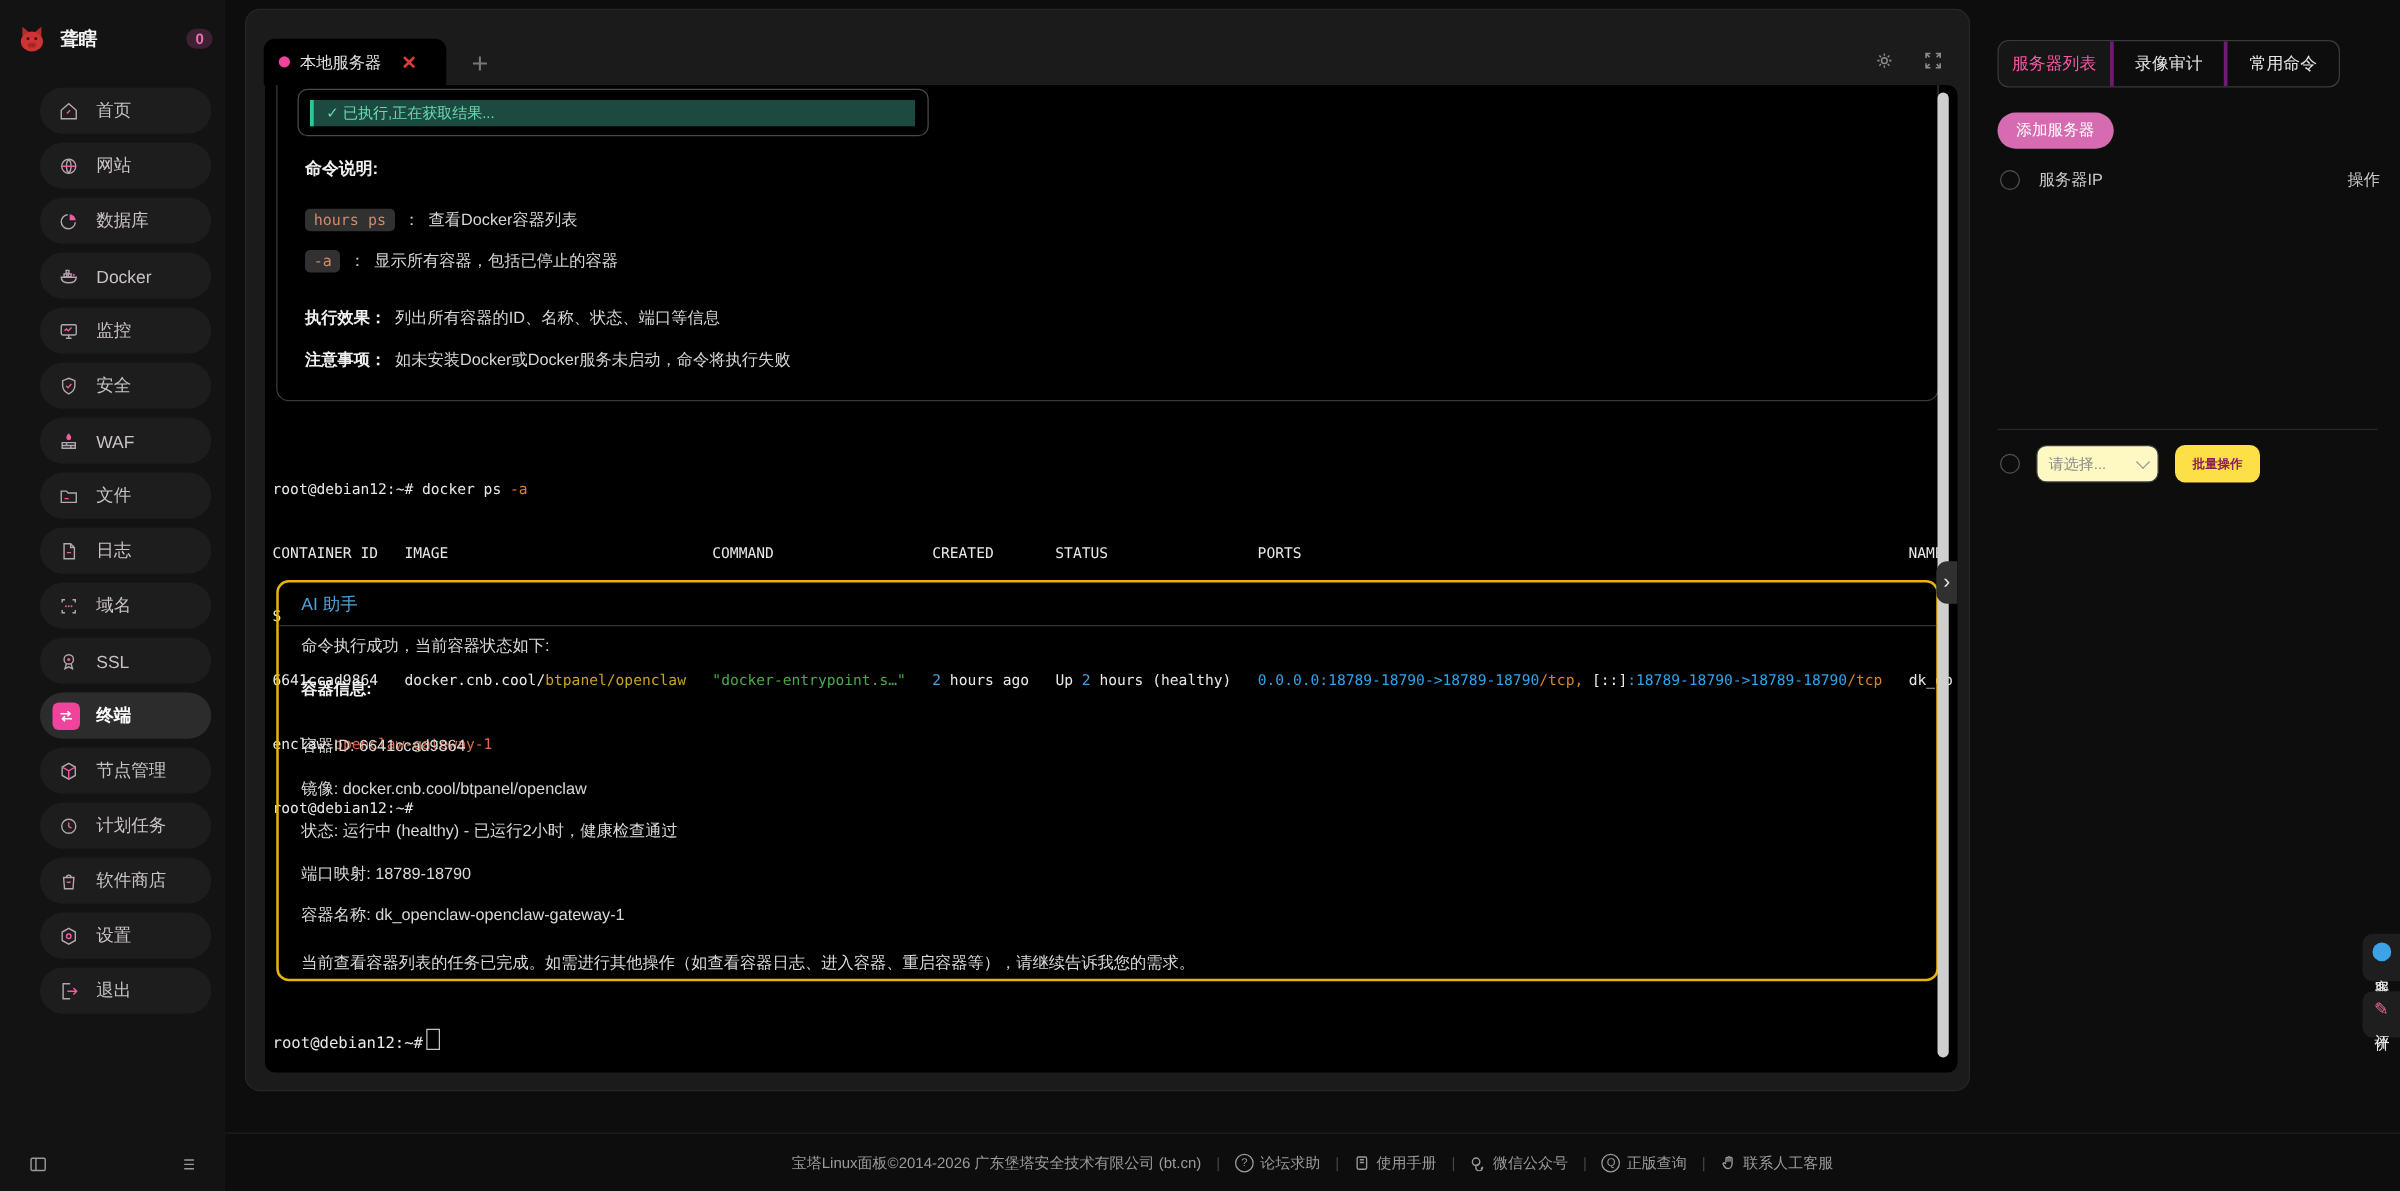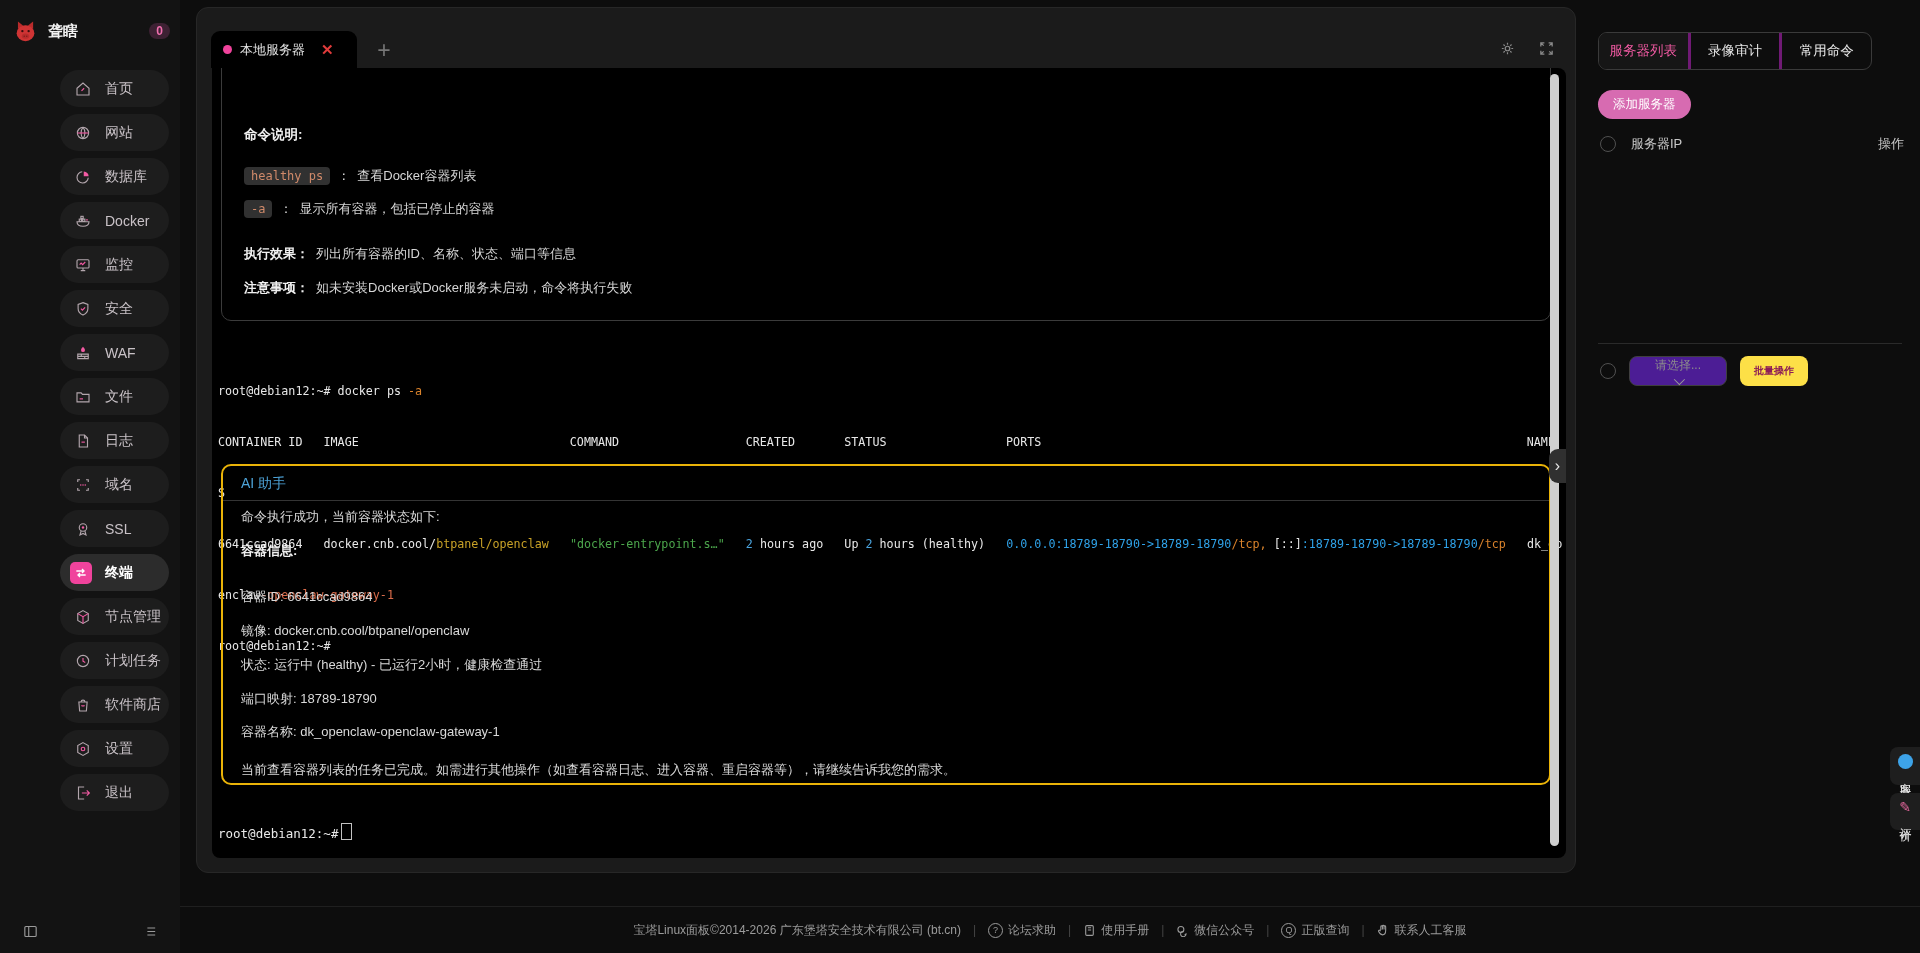--- a/index.html
+++ b/index.html
@@ -5,21 +5,21 @@
   html,body{margin:0;padding:0;background:#0d0d0d;}
   .app{position:relative;width:1920px;height:953px;background:#0d0d0d;overflow:hidden;
        font-family:"Liberation Sans",sans-serif;color:#ddd;}
   svg{display:block;}
 
   
   .sidebar{position:absolute;left:0;top:0;width:180px;height:953px;background:#131313;}
   .logo-row{position:absolute;left:12px;top:16px;right:10px;height:30px;display:flex;align-items:center;gap:9px;}
   .logo-name{font-size:15px;font-weight:bold;color:#f2f2f2;}
   .logo-badge{margin-left:auto;background:#3d2133;color:#f06fae;font-size:12px;font-weight:bold;border-radius:10px;padding:1px 7px;}
-  .nav{position:absolute;left:60px;right:11px;top:70px;}
+  .nav{position:absolute;left:32px;right:11px;top:70px;}
   .nav-item{display:flex;align-items:center;gap:13px;height:37px;border-radius:19px;background:#1d1d1d;margin-bottom:7px;padding-left:13px;cursor:pointer;}
   .nav-item .icon{width:19px;height:19px;display:flex;align-items:center;justify-content:center;flex:none;}
   .nav-item .label{font-size:14px;color:#c9c2c7;white-space:nowrap;}
   .nav-item.active{background:#2c2c2c;}
   .nav-item.active .label{color:#fff;font-weight:bold;}
   .icon-active{width:22px !important;height:22px !important;background:#f0439c;border-radius:5px;margin-left:-3px;}
   .sidebar-foot{position:absolute;bottom:13px;left:22px;right:22px;display:flex;justify-content:space-between;}
 
   
   .panel{position:absolute;left:196px;top:7px;width:1380px;height:866px;background:#1b1b1b;border:1px solid #272727;border-radius:12px;box-sizing:border-box;}
@@ -73,21 +73,21 @@
   .rtab:first-child{border-left:none;}
   .rtab.active{color:#f25aa3;background:#161616;}
   .add-btn{position:absolute;left:6px;top:90px;height:29px;padding:0 15px;background:#d76bb1;border-radius:15px;color:#fff;font-size:12.5px;display:flex;align-items:center;cursor:pointer;}
   .rhead{position:absolute;left:8px;right:16px;top:132px;height:24px;display:flex;align-items:center;gap:15px;font-size:13px;color:#c9c9c9;}
   .checkbox{width:16px;height:16px;border:1px solid #505050;border-radius:50%;box-sizing:border-box;cursor:pointer;flex:none;}
   .col-action{margin-left:auto;}
   .rempty{position:absolute;left:0;right:20px;top:190px;text-align:center;}
   .rempty-text{margin-top:24px;font-size:13px;color:#8f8f8f;}
   .rdivider{position:absolute;left:6px;right:18px;top:343px;border-top:1px solid #2a2a2a;}
   .rbottom{position:absolute;left:8px;top:356px;height:30px;display:flex;align-items:center;gap:13px;}
-  .rselect{width:98px;height:30px;background:#4c1d95;border:1px solid #3f3f3f;border-radius:8px;display:flex;align-items:center;justify-content:space-between;padding:0 9px;font-size:12px;color:#8c8c8c;box-sizing:border-box;cursor:pointer;flex-direction:column;}
+  .rselect{width:98px;height:30px;background:#fef9c3;border:1px solid #3f3f3f;border-radius:8px;display:flex;align-items:center;justify-content:space-between;padding:0 9px;font-size:12px;color:#8c8c8c;box-sizing:border-box;cursor:pointer;}
   .chev{width:7px;height:7px;border-right:1.5px solid #999;border-bottom:1.5px solid #999;transform:rotate(45deg) translateY(-2px);}
   .batch-btn{height:30px;padding:0 14px;background:#fde047;border-radius:8px;font-size:10px;color:#8d1d57;font-weight:bold;display:flex;align-items:center;cursor:pointer;}
 
   
   .floaters{position:absolute;right:0;top:747px;display:flex;flex-direction:column;gap:8px;}
   .floater{width:30px;background:#1e1e1e;border-radius:8px 0 0 8px;padding:7px 0 8px;display:flex;flex-direction:column;align-items:center;gap:4px;cursor:pointer;}
   .flabel{writing-mode:vertical-rl;text-orientation:upright;font-size:12px;color:#e8e8e8;letter-spacing:2px;}
   .ficon-circle{width:15px;height:15px;border-radius:50%;background:#3da3e8;}
   .ficon-pencil{color:#e8689f;font-size:14px;line-height:14px;}
 </style>
@@ -332,23 +332,29 @@
       <span class="abtn">
         <svg width="17" height="17" viewBox="0 0 24 24" fill="none" stroke="#8a8a8a" stroke-width="1.8">
             <path d="M9 4H4v5M15 4h5v5M20 15v5h-5M9 20H4v-5M4 4l4 4M20 4l-4 4M20 20l-4-4M4 20l4-4"></path>
           </svg>
       </span>
     </div>
 
     <div class="terminal">
 
       <div class="msg-card">
+        <div class="toast-box">
+          <div class="toast">
+            <span>✓</span>
+            <span>已执行,正在获取结果...</span>
+          </div>
+        </div>
         <div class="m-title" style="top:69px;">命令说明:</div>
         <div class="m-row" style="top:110px;">
-          <span class="chip">healthy ps</span>
+          <span class="chip">hours ps</span>
           <span>：</span>
           <span>查看Docker容器列表</span>
         </div>
         <div class="m-row" style="top:143px;">
           <span class="chip">-a</span>
           <span>：</span>
           <span>显示所有容器，包括已停止的容器</span>
         </div>
         <div class="m-row" style="top:188px;">
           <b>执行效果：</b>

